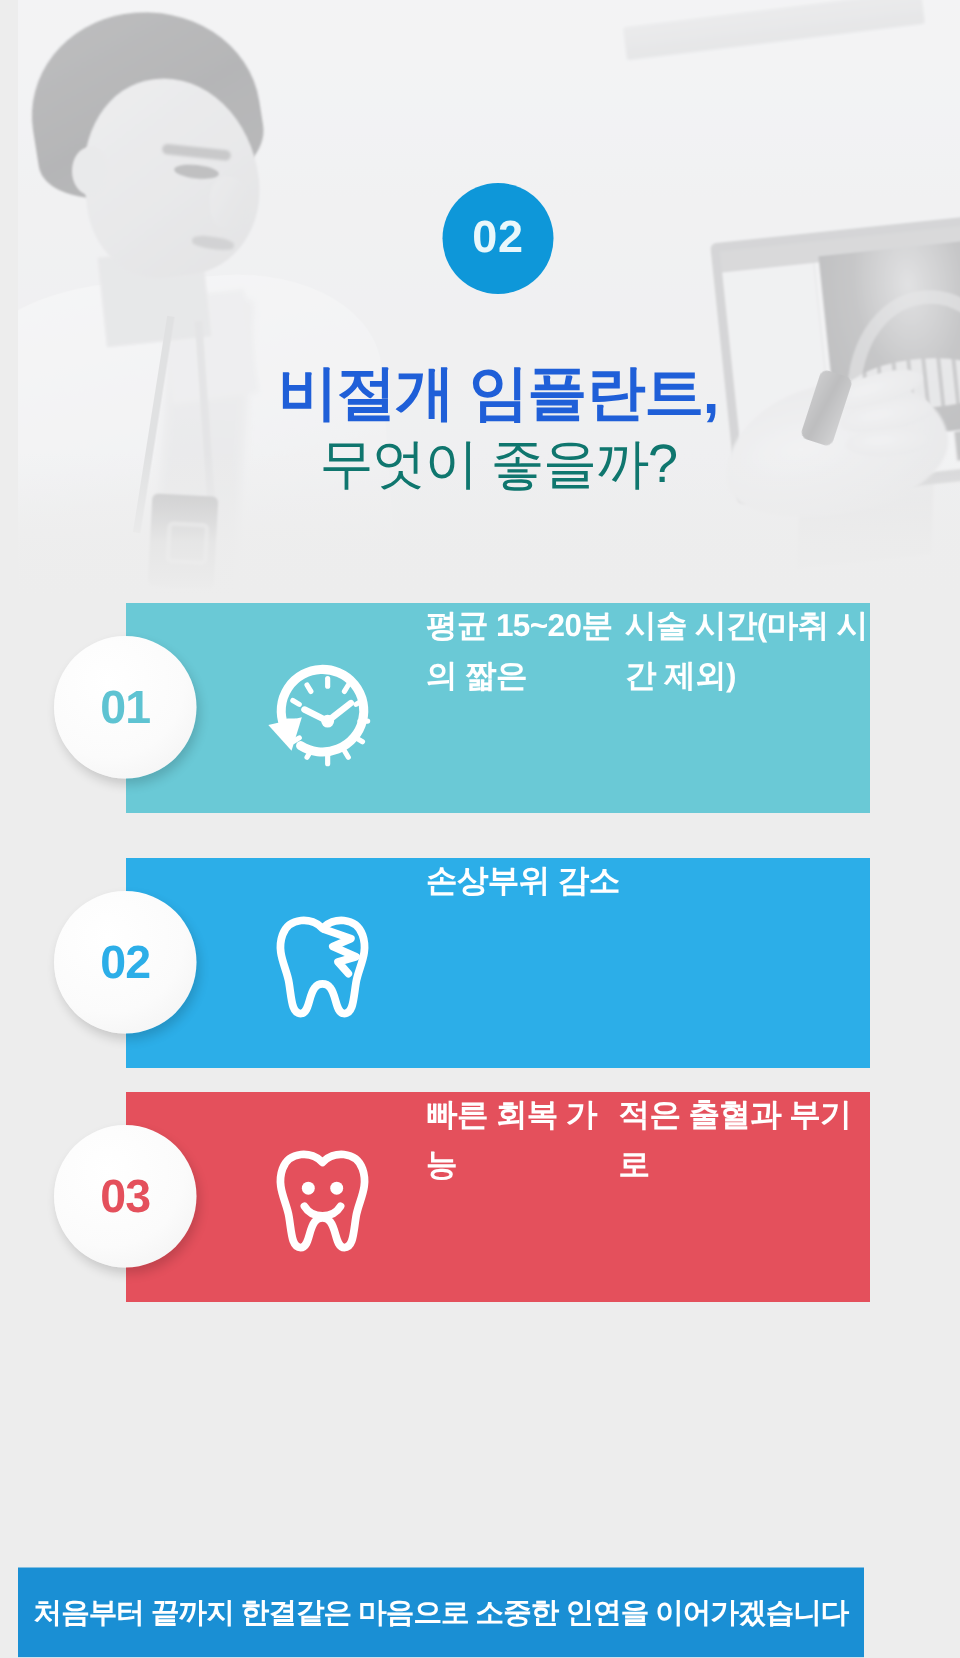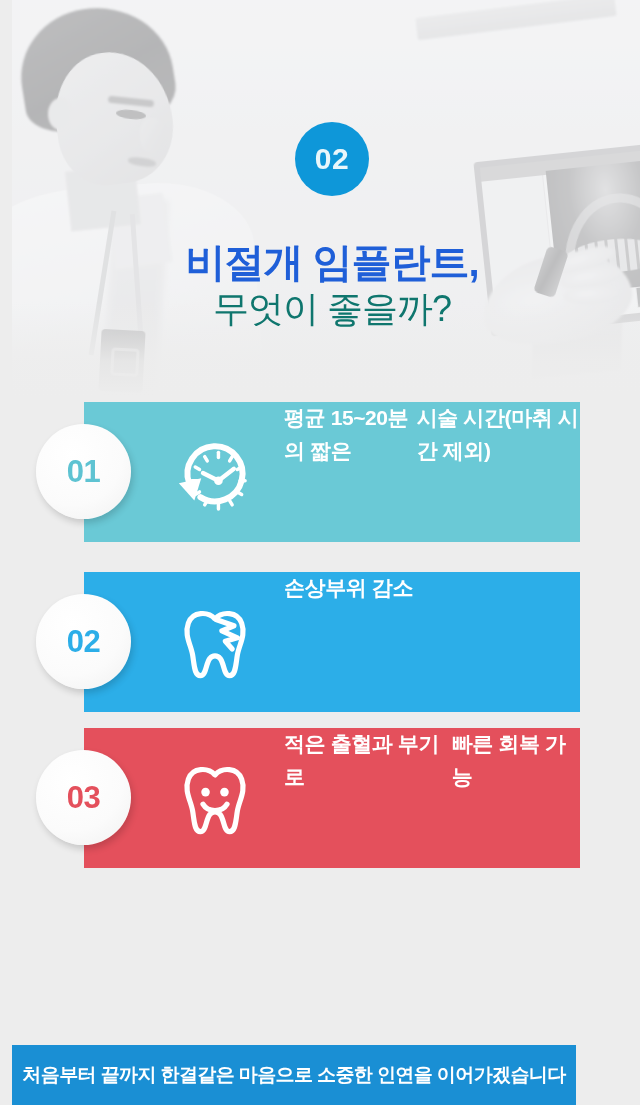--- a/index.html
+++ b/index.html
@@ -523,22 +523,22 @@
       <svg viewBox="0 0 100 100" aria-hidden="true">
         <path d="M50 22 C42 13 24 13 19 27 C14 41 22 52 24 64 C26 76 26 88 33 88
                  C40 88 39 74 44 68 C47 64 53 64 56 68 C61 74 60 88 67 88
                  C74 88 74 76 76 64 C78 52 86 41 81 27 C76 13 58 13 50 22 Z" fill="none" stroke="#ffffff" stroke-width="6" stroke-linejoin="round"></path>
         <circle cx="39" cy="42" r="5" fill="#ffffff"></circle>
         <circle cx="61" cy="42" r="5" fill="#ffffff"></circle>
         <path d="M36 56 C42 66 58 66 64 56" fill="none" stroke="#ffffff" stroke-width="6" stroke-linecap="round"></path>
       </svg>
     </div>
     <div class="card-text">
+      <span>빠른 회복 가능</span>
       <span>적은 출혈과 부기로</span>
-      <span>빠른 회복 가능</span>
     </div>
   </div>
 
   <div class="footer">
     <span class="footer-text">처음부터 끝까지 한결같은 마음으로 소중한 인연을 이어가겠습니다</span>
   </div>
 
 </div>
 
 </body></html>

